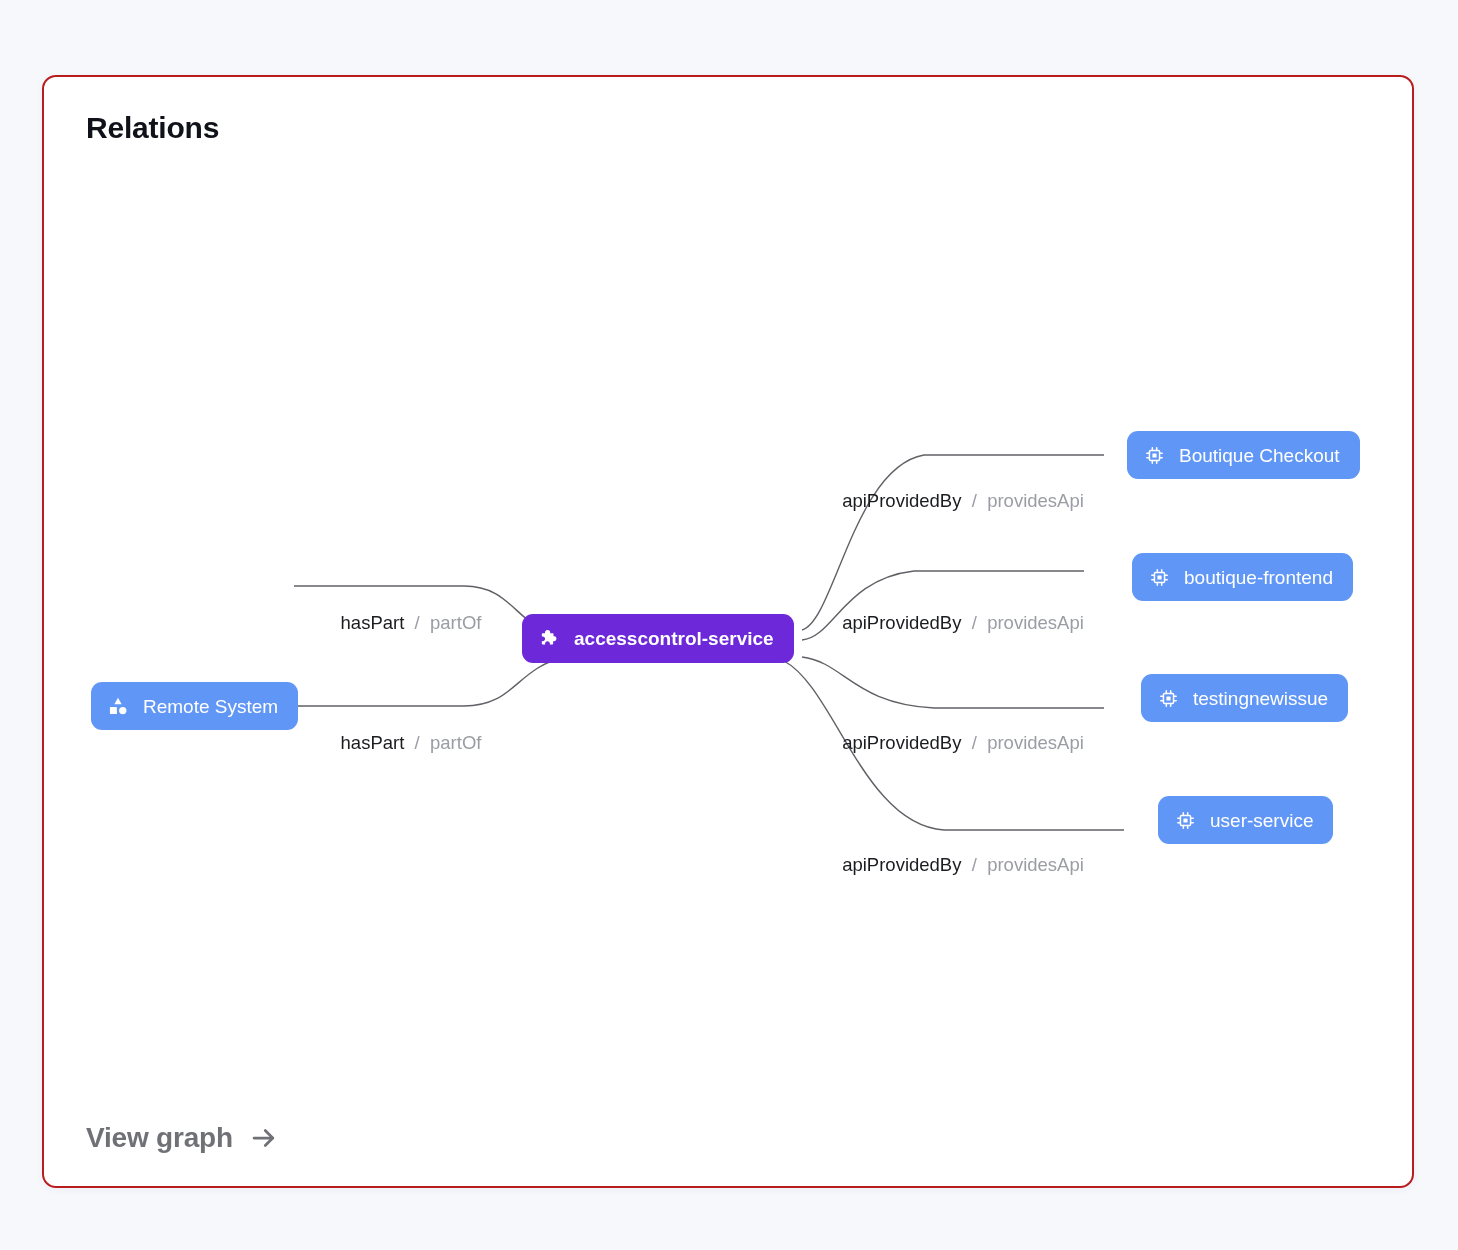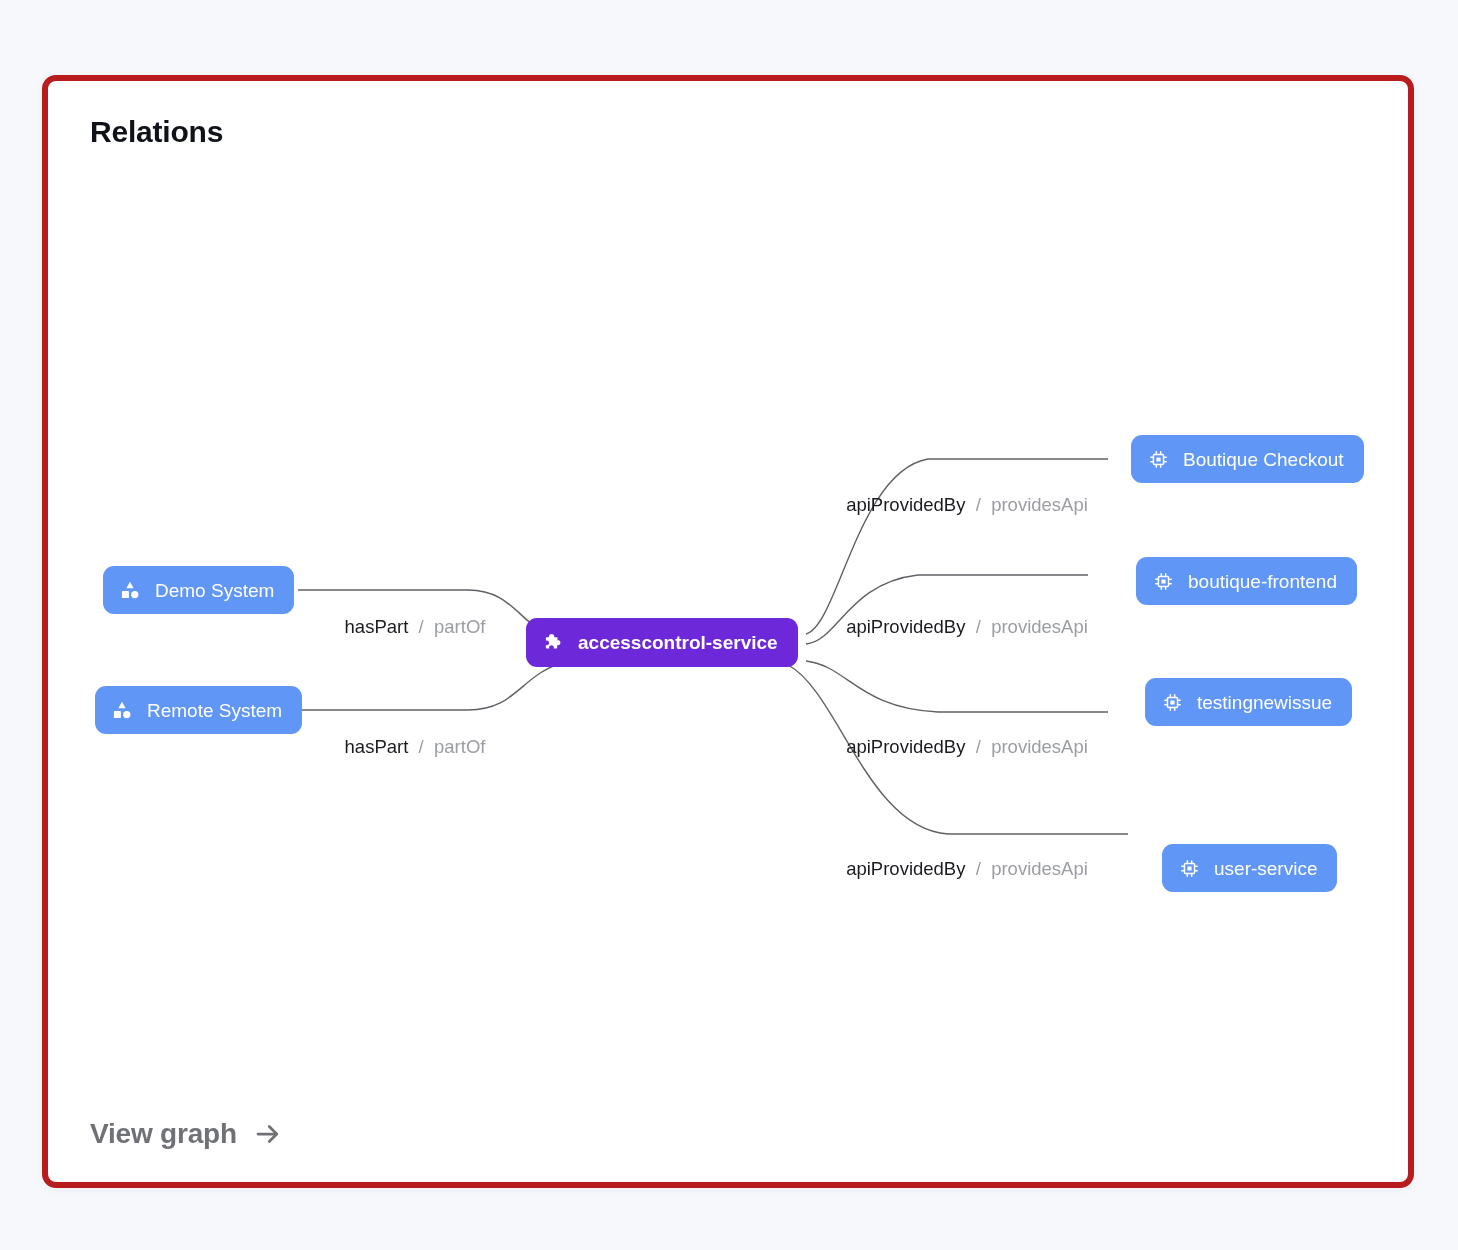--- a/index.html
+++ b/index.html
@@ -18,21 +18,21 @@
     height: 1250px;
     background: #f7f8fc;
   }
   .card {
     position: absolute;
     left: 42px;
     top: 75px;
     width: 1372px;
     height: 1113px;
     background: #ffffff;
-    border: 6px solid #b91c1c;
+    border: 2px solid #b91c1c;
     border-radius: 14px;
     box-shadow: 0 2px 10px rgba(40,45,70,0.045);
     overflow: hidden;
   }
   .card-title {
     position: absolute;
     left: 42px;
     top: 36px;
     font-size: 30px;
     font-weight: bold;
@@ -135,39 +135,29 @@
           <path d="M 758 553 C 790 545 810 390 880 378 L 1060 378"></path>
 
           <path d="M 758 563 C 790 560 800 502 870 494 L 1040 494"></path>
 
           <path d="M 758 580 C 800 585 810 627 890 631 L 1060 631"></path>
 
           <path d="M 740 584 C 790 610 820 748 900 753 L 1080 753"></path>
         </g>
       </svg>
 
-      <div class="node blue" style="left:55px; top:485px;">
+
+      <div class="node blue" style="left:47px; top:605px;border-radius:11px;">
         <span class="ico">
           <svg viewBox="0 0 24 24" width="22" height="22" fill="#ffffff">
             <path d="M12 3 L16 10 L8 10 Z"></path>
             <rect x="3.2" y="13.2" width="7.6" height="7.6" rx="0.6"></rect>
             <circle cx="17.2" cy="17" r="4"></circle>
           </svg>
         </span>
-        <span class="lbl">Demo System</span>
-      </div>
-
-      <div class="node blue" style="left:47px; top:605px;border-radius:11px;">
-        <span class="ico">
-          <svg viewBox="0 0 24 24" width="22" height="22" fill="#ffffff">
-            <path d="M12 3 L16 10 L8 10 Z"></path>
-            <rect x="3.2" y="13.2" width="7.6" height="7.6" rx="0.6"></rect>
-            <circle cx="17.2" cy="17" r="4"></circle>
-          </svg>
-        </span>
         <span class="lbl">Remote System</span>
       </div>
 
       <div class="node orange" style="left:478px; top:537px; height:49px;">
         <span class="ico">
           <svg viewBox="0 0 24 24" width="22" height="22" fill="#ffffff">
             <path d="M10.3 2.2c-1.5 0-2.7 1.1-2.7 2.5 0 .35.08.66.2.95H5.3c-.6 0-1.1.5-1.1 1.1v2.6c.3-.13.63-.2.98-.2 1.42 0 2.57 1.18 2.57 2.65s-1.15 2.65-2.57 2.65c-.35 0-.68-.07-.98-.2v2.6c0 .6.5 1.1 1.1 1.1h2.62c-.13-.3-.2-.63-.2-.98 0-1.42 1.18-2.57 2.65-2.57s2.65 1.15 2.65 2.57c0 .35-.07.68-.2.98h2.62c.6 0 1.1-.5 1.1-1.1v-2.68c.3.13.63.2.98.2 1.42 0 2.57-1.18 2.57-2.65S19.34 8.9 17.92 8.9c-.35 0-.68.07-.98.2V6.75c0-.6-.5-1.1-1.1-1.1h-2.68c.12-.29.2-.6.2-.95 0-1.4-1.2-2.5-2.7-2.5z"></path>
           </svg>
         </span>
         <span class="lbl">accesscontrol-service</span>
@@ -199,21 +189,21 @@
         <span class="ico">
           <svg viewBox="0 0 24 24" width="21" height="21" fill="none" stroke="#ffffff" stroke-width="1.7">
             <rect x="6.2" y="6.2" width="11.6" height="11.6" rx="1.4"></rect>
             <rect x="9.6" y="9.6" width="4.8" height="4.8" rx="0.8" fill="#ffffff" stroke="none"></rect>
             <path d="M9.5 6.2V3.2M14.5 6.2V3.2M9.5 20.8v-3M14.5 20.8v-3M6.2 9.5H3.2M6.2 14.5H3.2M20.8 9.5h-3M20.8 14.5h-3" stroke-linecap="round"></path>
           </svg>
         </span>
         <span class="lbl">testingnewissue</span>
       </div>
 
-      <div class="node blue" style="left:1114px; top:719px;margin-top:44px;">
+      <div class="node blue" style="left:1114px; top:719px;">
         <span class="ico">
           <svg viewBox="0 0 24 24" width="21" height="21" fill="none" stroke="#ffffff" stroke-width="1.7">
             <rect x="6.2" y="6.2" width="11.6" height="11.6" rx="1.4"></rect>
             <rect x="9.6" y="9.6" width="4.8" height="4.8" rx="0.8" fill="#ffffff" stroke="none"></rect>
             <path d="M9.5 6.2V3.2M14.5 6.2V3.2M9.5 20.8v-3M14.5 20.8v-3M6.2 9.5H3.2M6.2 14.5H3.2M20.8 9.5h-3M20.8 14.5h-3" stroke-linecap="round"></path>
           </svg>
         </span>
         <span class="lbl">user-service</span>
       </div>
 

